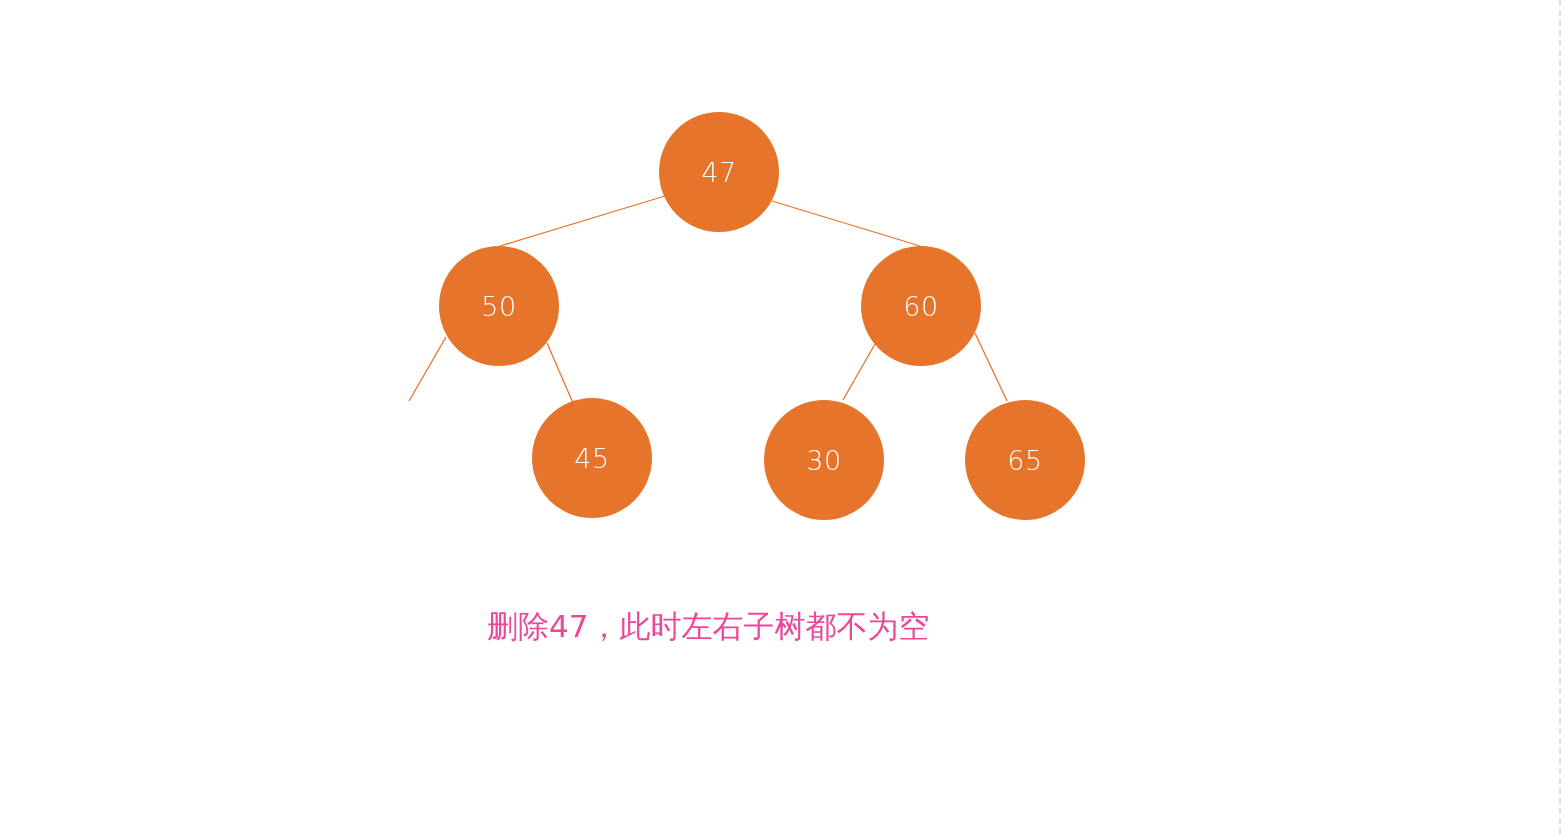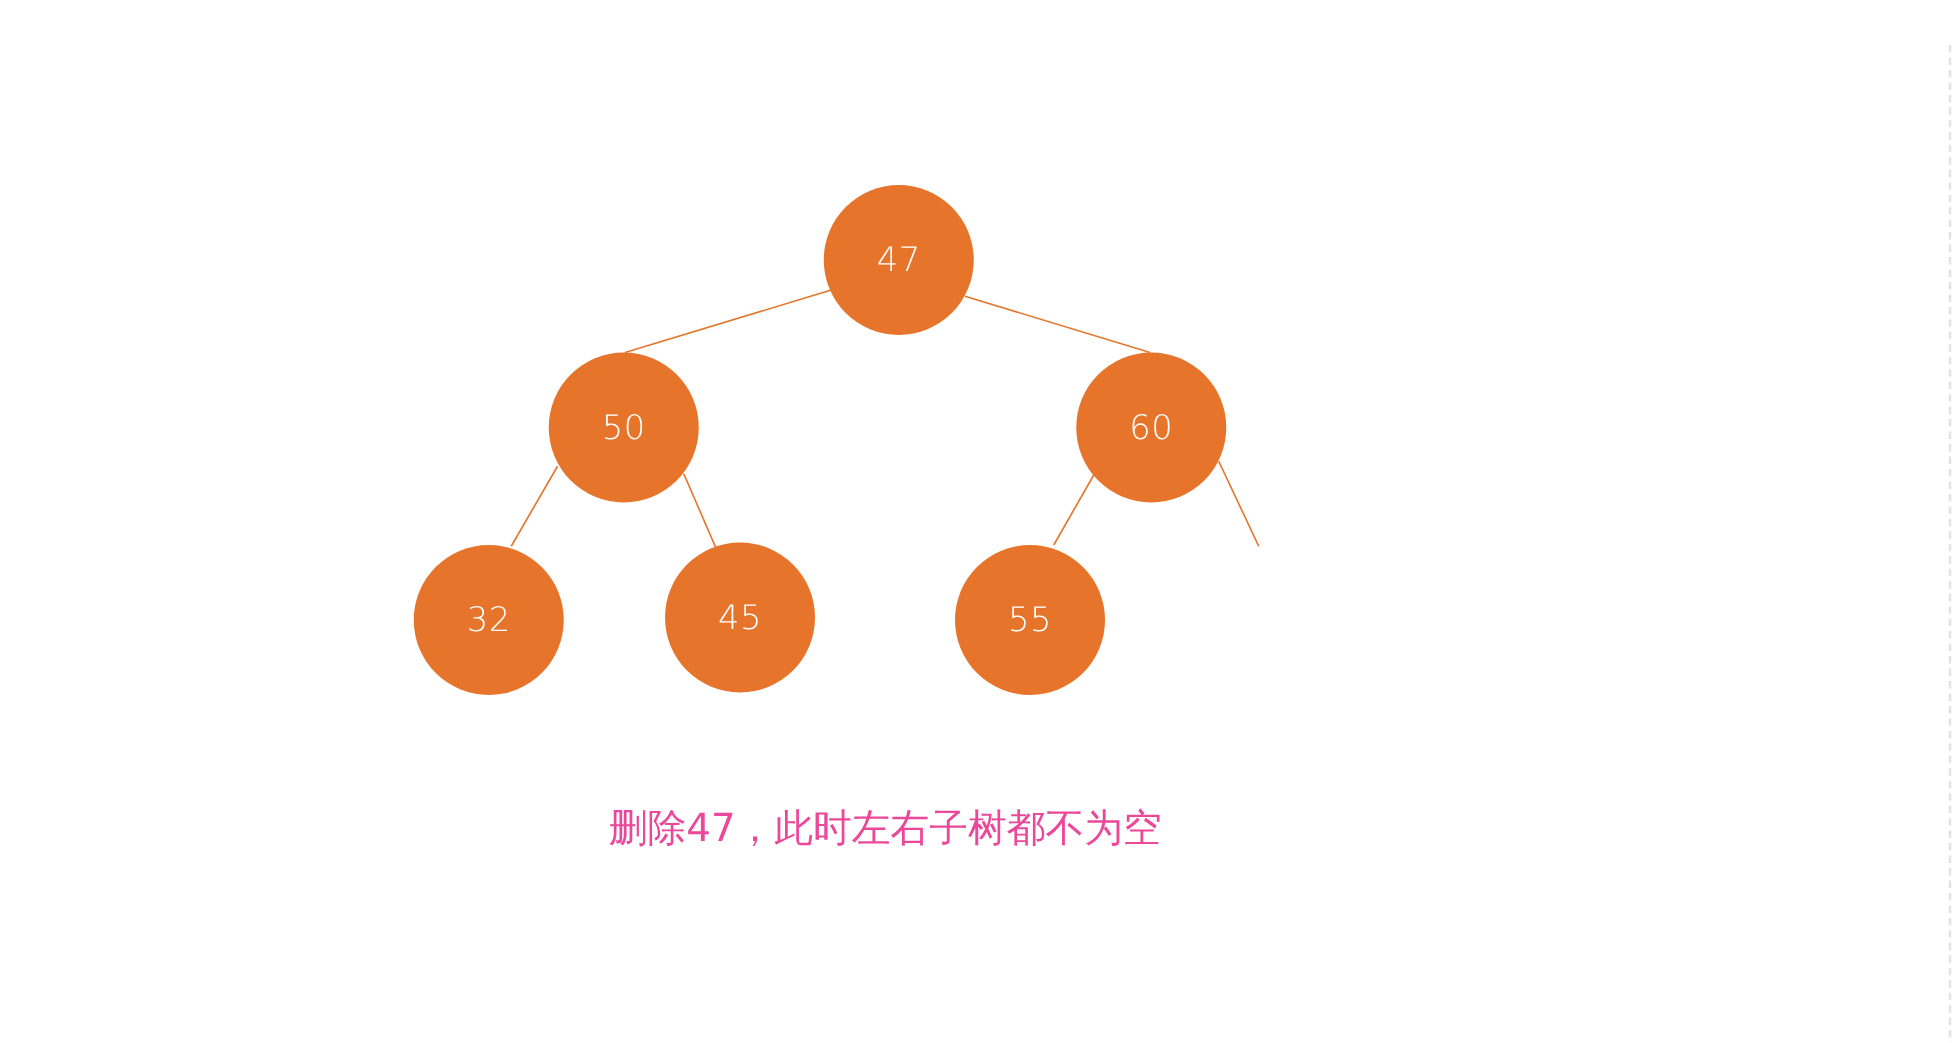--- a/index.html
+++ b/index.html
@@ -1,17 +1,17 @@
 <!DOCTYPE html>
 <html><head>
   <meta charset="utf-8">
   <style>
     html, body { margin: 0; padding: 0; background: #ffffff; }
     body { width: 1564px; height: 834px; position: relative; overflow: hidden; }
-    .canvas { position: absolute; left: 0; top: 0; width: 1564px; height: 624px; margin-top: 36px; }
+    .canvas { position: absolute; left: 0; top: 0; width: 1564px; height: 624px; }
     svg.edges { position: absolute; left: 0; top: 0; }
     .node {
       position: absolute; width: 120px; height: 120px; border-radius: 50%;
       background: #e6752b; color: #ffffff;
       display: flex; align-items: center; justify-content: center;
       font-family: "DejaVu Sans", sans-serif; font-size: 27px; font-weight: 300;
       letter-spacing: 0.5px;
     }
     .caption {
       position: absolute; left: 487px; top: 606px;
@@ -32,20 +32,20 @@
     <line x1="772" y1="201" x2="920" y2="246" stroke="#e6752b" stroke-width="1.3"></line>
     <line x1="446" y1="337" x2="409" y2="401" stroke="#e6752b" stroke-width="1.3"></line>
     <line x1="547" y1="343" x2="573" y2="403" stroke="#e6752b" stroke-width="1.3"></line>
     <line x1="875" y1="344" x2="843" y2="400" stroke="#e6752b" stroke-width="1.3"></line>
     <line x1="975" y1="333" x2="1007" y2="401" stroke="#e6752b" stroke-width="1.3"></line>
   </svg>
 
   <div class="node" style="left:659px; top:112px;">47</div>
   <div class="node" style="left:439px; top:246px;">50</div>
   <div class="node" style="left:861px; top:246px;text-align:center;">60</div>
-  <div class="node" style="left:331px; top:400px;">32</div>
   <div class="node" style="left:532px; top:398px;">45</div>
-  <div class="node" style="left:764px; top:400px;">55</div>
+  <div class="node" style="left:764px; top:400px;">30</div>
+  <div class="node" style="left:965px; top:400px;">65</div>
 
   <div class="caption">删除47，此时左右子树都不为空</div>
 
   <div class="right-rule"></div>
 </div>
 
 </body></html>

